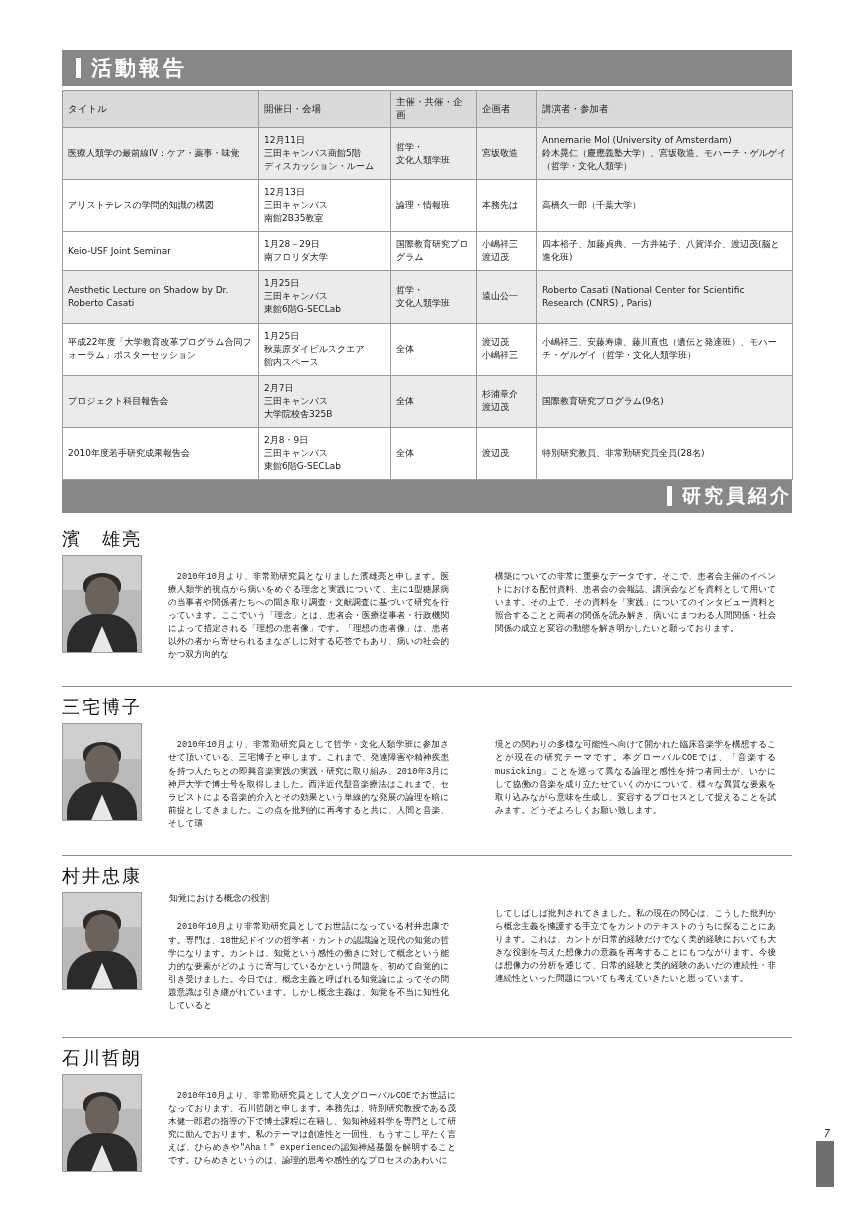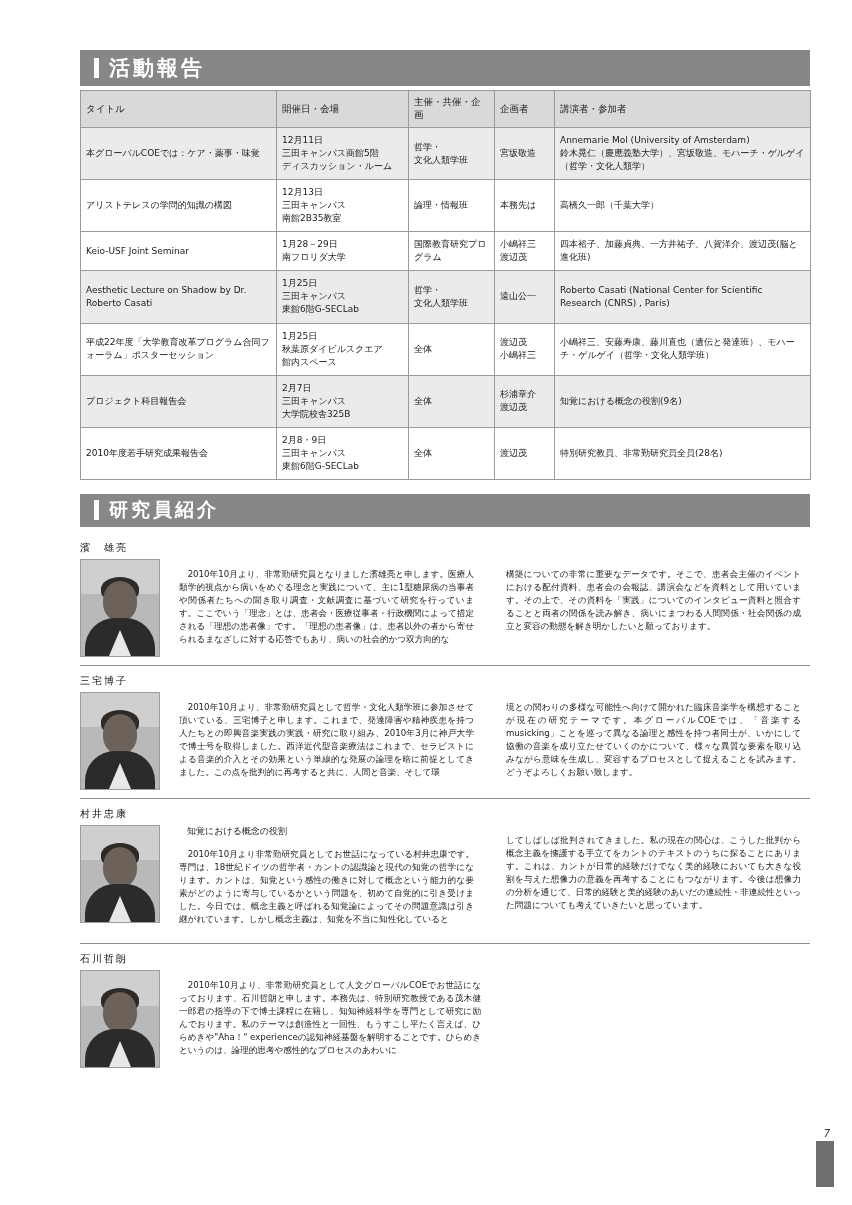--- a/index.html
+++ b/index.html
@@ -11,21 +11,21 @@
     position:relative;
     overflow:hidden;
   }
   .page{
     position:absolute;
     left:0;top:0;width:852px;height:1205px;
     box-sizing:border-box;
   }
   .content{
     position:absolute;
-    left:80px;top:50px;width:730px;
+    left:62px;top:50px;width:730px;
   }
 
   
   .sec-bar{
     background:#878787;
     height:36px;
     display:flex;
     align-items:center;
     position:relative;
   }
@@ -79,21 +79,21 @@
 
   
   .researchers{margin-top:6px;}
   .person{
     padding-top:6px;
     border-bottom:1px solid #8d8d8d;
     padding-bottom:8px;
   }
   .person:last-child{border-bottom:none;}
   .p-name{
-    font-size:10px;
+    font-size:18px;
     letter-spacing:2px;
     margin:2px 0 4px 0;
     color:#111;
   }
   .p-sub{
     font-size:9px;
     color:#222;
     margin:0 0 2px 17px;
   }
   .p-body{
@@ -135,21 +135,21 @@
     gap:14px;
     flex:1;
   }
   .cols .c{
     width:50%;
     font-size:8.6px;
     line-height:1.52;
     text-align:justify;
     color:#1a1a1a;
   }
-  .cols .c p{margin:9px;}
+  .cols .c p{margin:16px;font-family:Liberation Mono, monospace;}
 
   
   .pagenum{
     position:absolute;
     right:18px;bottom:18px;
     width:18px;height:46px;
     background:#6f6f6f;
   }
   .pagenum-label{
     position:absolute;
@@ -181,21 +181,21 @@
         <tr>
           <th>タイトル</th>
           <th>開催日・会場</th>
           <th>主催・共催・企画</th>
           <th>企画者</th>
           <th>講演者・参加者</th>
         </tr>
       </thead>
       <tbody>
           <tr class="alt">
-            <td>本グローバルCOEでは：ケア・薬事・味覚</td>
+            <td>医療人類学の最前線ⅠⅤ：ケア・薬事・味覚</td>
             <td>12月11日<br>三田キャンパス商館5階<br>ディスカッション・ルーム</td>
             <td>哲学・<br>文化人類学班</td>
             <td>宮坂敬造</td>
             <td>Annemarie Mol (University of Amsterdam)<br>鈴木晃仁（慶應義塾大学）、宮坂敬造、モハーチ・ゲルゲイ（哲学・文化人類学）</td>
           </tr>
           <tr>
             <td>アリストテレスの学問的知識の構図</td>
             <td>12月13日<br>三田キャンパス<br>南館2B35教室</td>
             <td>論理・情報班</td>
             <td>本務先は</td>
@@ -220,33 +220,33 @@
             <td>1月25日<br>秋葉原ダイビルスクエア<br>館内スペース</td>
             <td>全体</td>
             <td>渡辺茂<br>小嶋祥三</td>
             <td>小嶋祥三、安藤寿康、藤川直也（遺伝と発達班）、モハーチ・ゲルゲイ（哲学・文化人類学班）</td>
           </tr>
           <tr class="alt">
             <td>プロジェクト科目報告会</td>
             <td>2月7日<br>三田キャンパス<br>大学院校舎325B</td>
             <td>全体</td>
             <td>杉浦章介<br>渡辺茂</td>
-            <td>知覚における概念の役割(9名)</td>
+            <td>国際教育研究プログラム(9名)</td>
           </tr>
           <tr>
             <td>2010年度若手研究成果報告会</td>
             <td>2月8・9日<br>三田キャンパス<br>東館6階G-SECLab</td>
             <td>全体</td>
             <td>渡辺茂</td>
             <td>特別研究教員、非常勤研究員全員(28名)</td>
           </tr>
         </tbody>
     </table>
 
-    <div class="sec-bar small" style="margin-top:14px;">
+    <div class="sec-bar small" style="justify-content:flex-end;">
       <div class="tick"></div>
       <div class="sec-title">研究員紹介</div>
     </div>
 
     <div class="researchers">
         <div class="person">
           <div class="p-name">濱　雄亮</div>
           <div class="p-body">
             <div class="photo">
               <div class="bgtop"></div>

